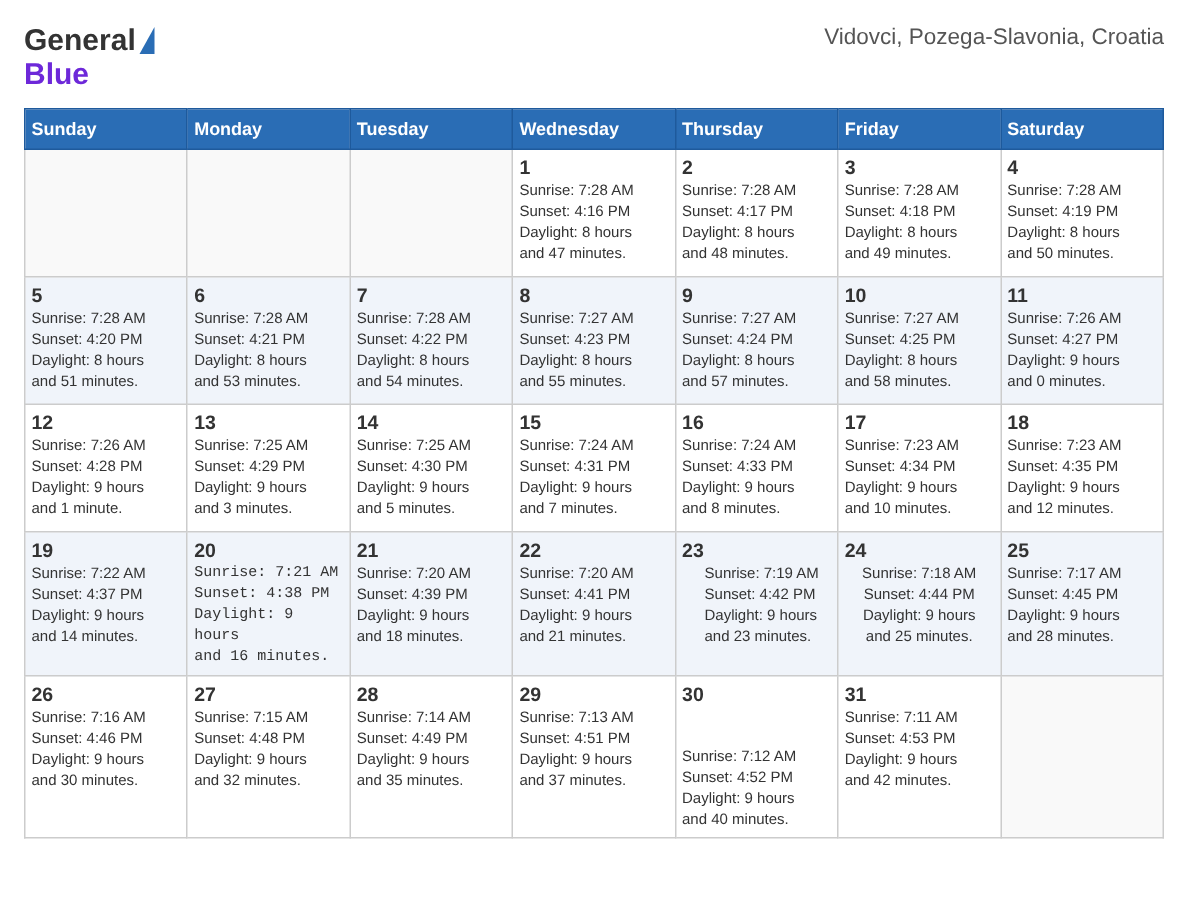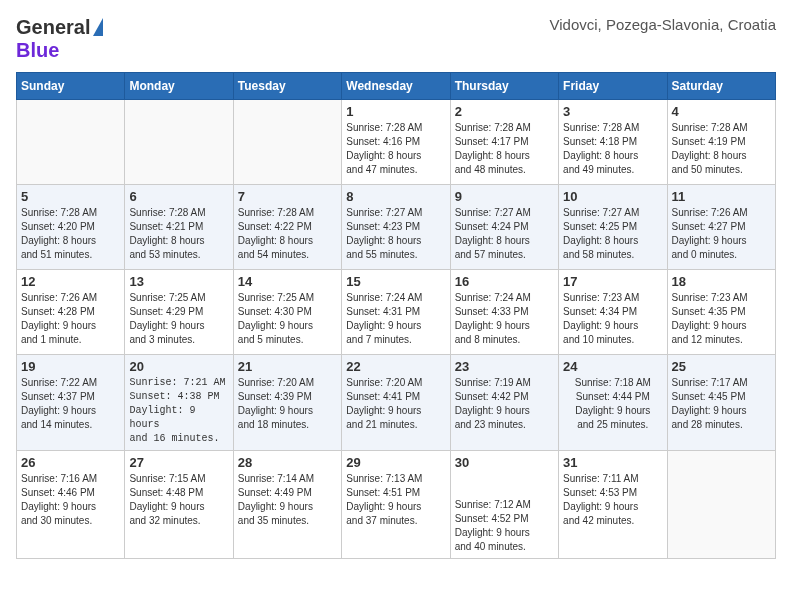--- a/index.html
+++ b/index.html
@@ -267,21 +267,21 @@
         </td>
         <td>
           <div class="day-number">22</div>
           <div class="day-info" style="white-space: pre-line;">Sunrise: 7:20 AM
 Sunset: 4:41 PM
 Daylight: 9 hours
 and 21 minutes.</div>
         </td>
         <td>
           <div class="day-number">23</div>
-          <div class="day-info" style="white-space: pre-line;">Sunrise: 7:19 AM
+          <div class="day-info" style="white-space: pre-line; margin-left: 15px;">Sunrise: 7:19 AM
 Sunset: 4:42 PM
 Daylight: 9 hours
 and 23 minutes.</div>
         </td>
         <td>
           <div class="day-number">24</div>
           <div class="day-info" style="white-space: pre-line; text-align: center;">Sunrise: 7:18 AM
 Sunset: 4:44 PM
 Daylight: 9 hours
 and 25 minutes.</div>

